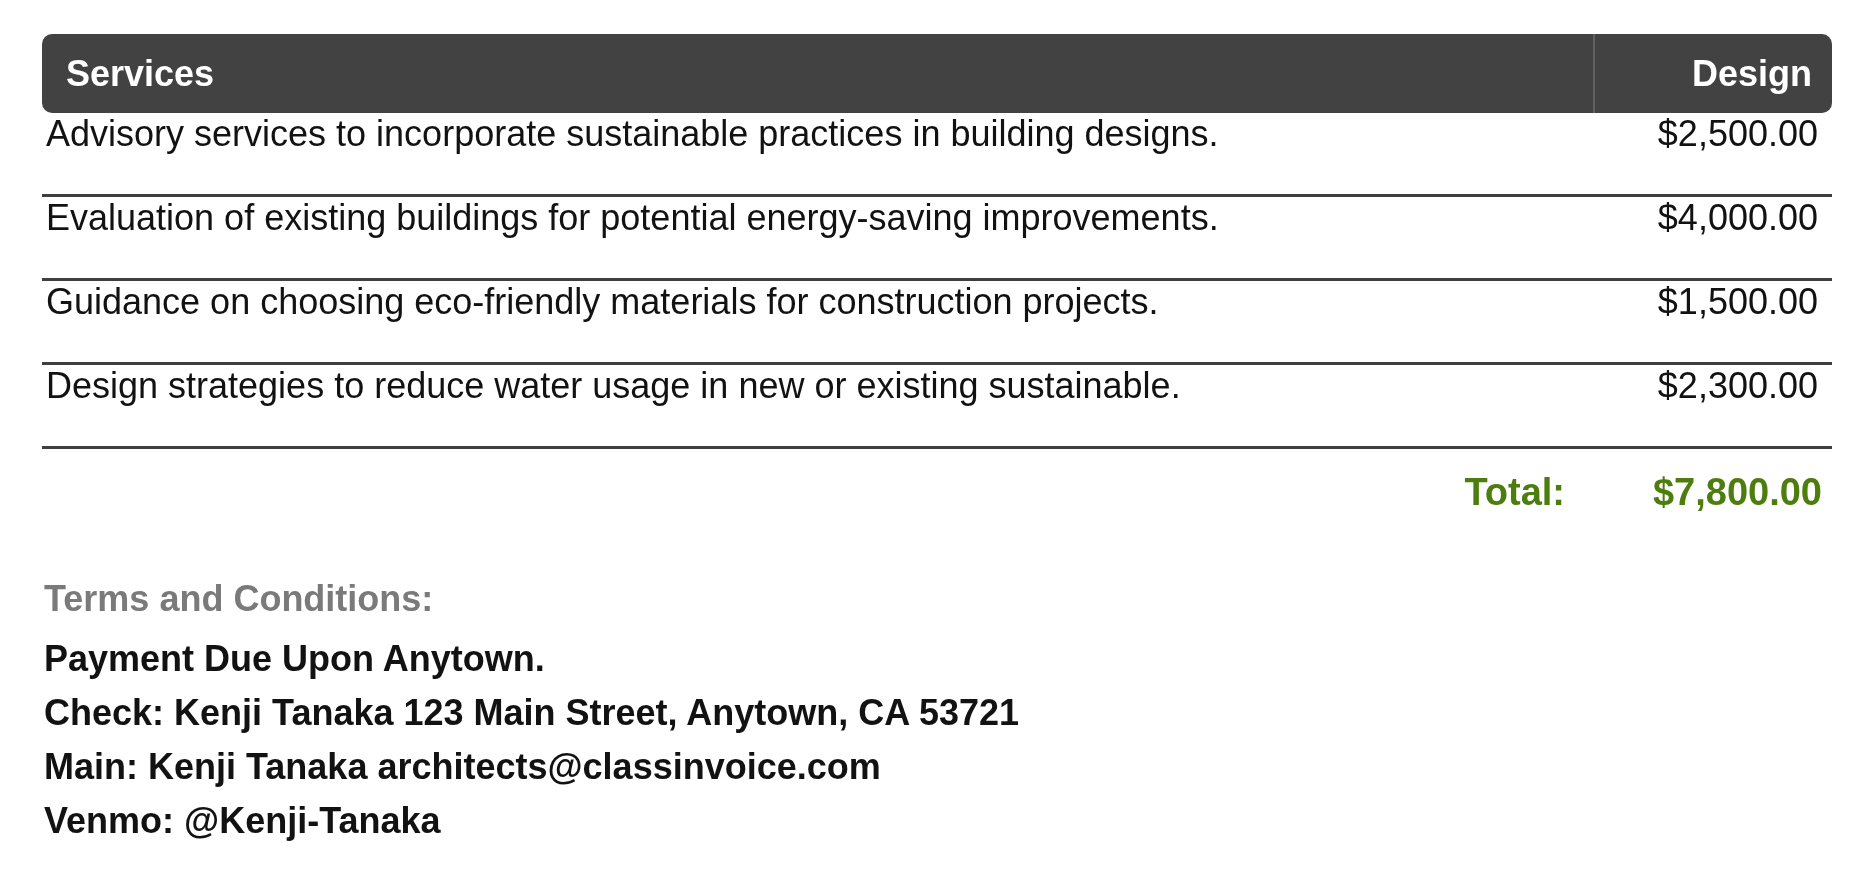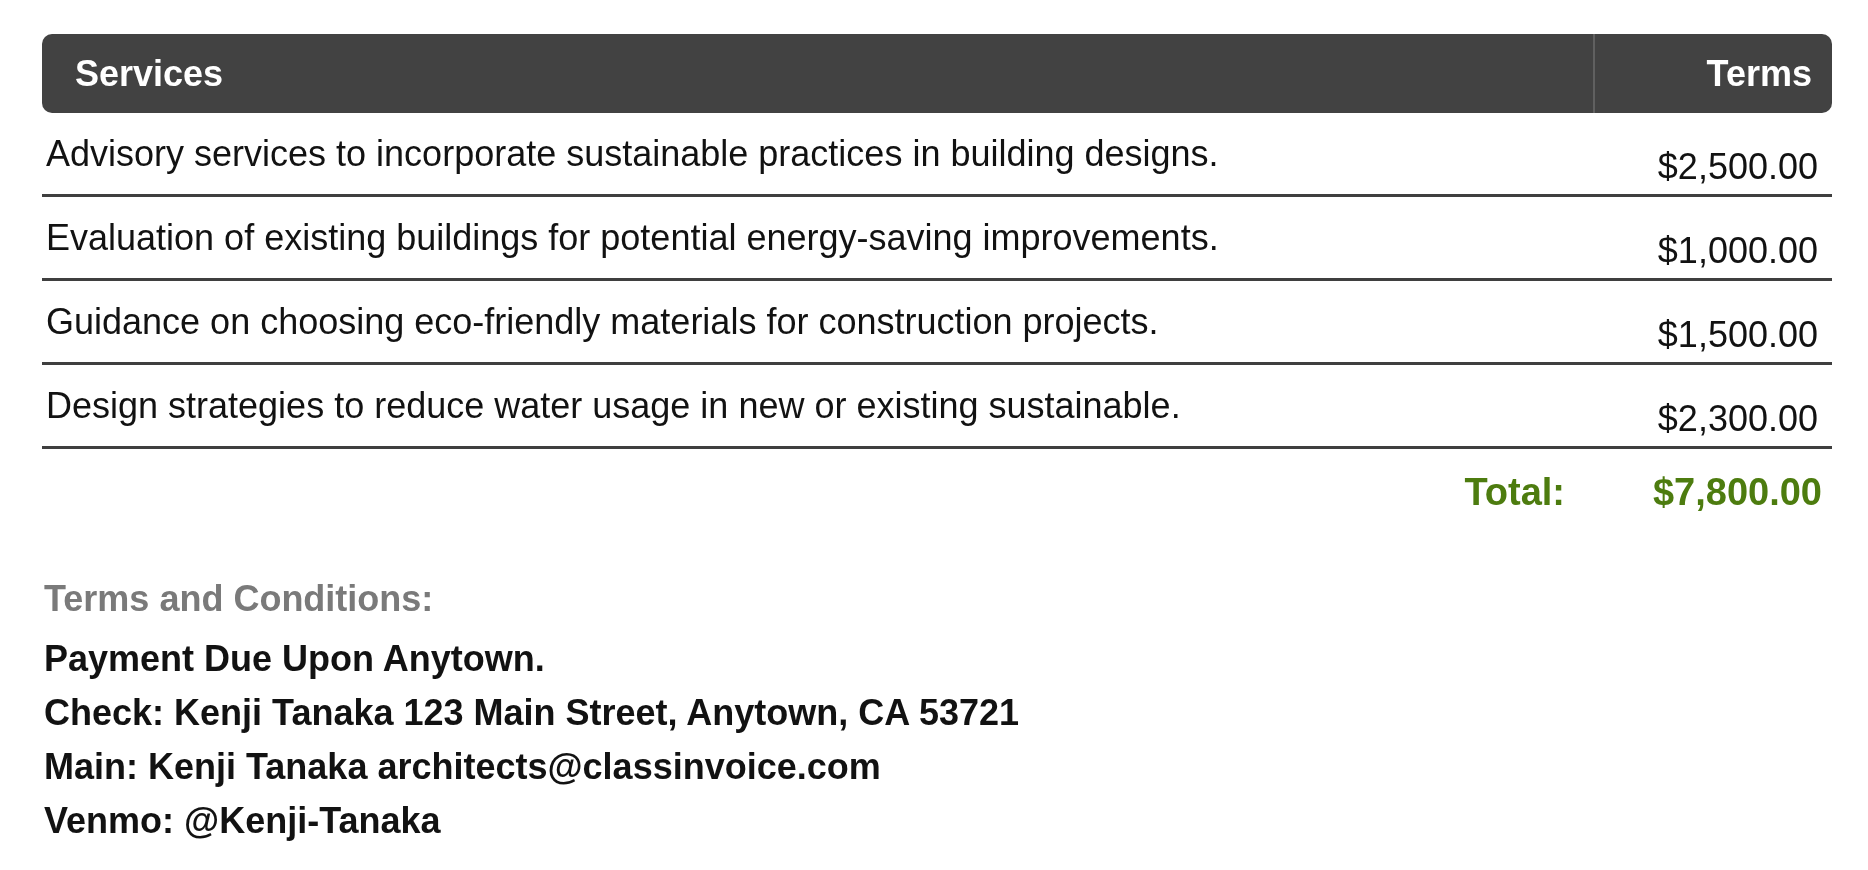--- a/index.html
+++ b/index.html
@@ -25,50 +25,48 @@
     background: var(--header-bg, #424242);
     color: var(--header-text, #ffffff);
     border-radius: 10px;
     font-weight: bold;
     font-size: 36px;
   }
   .th-services {
     flex: 1;
     display: flex;
     align-items: center;
-    padding-left: 33px;
+    padding-left: 24px;
   }
   .th-price {
     width: 239px;
     display: flex;
     align-items: center;
     justify-content: flex-end;
     padding-right: 20px;
     border-left: 2px solid rgba(255,255,255,0.16);
   }
   .trow {
     display: flex;
-    align-items: center;
     height: 84px;
     border-bottom: 3px solid var(--row-border, #3f3f3f);
     font-size: 36px;
     color: var(--body-text, #121212);
   }
   .td-service {
     flex: 1;
     padding-left: 4px;
     white-space: nowrap;
     overflow: hidden;
   }
   .td-price {
     width: 239px;
     text-align: right;
     padding-right: 14px;
     white-space: nowrap;
-    margin-top: 26px;
   }
   .total-row {
     display: flex;
     align-items: center;
     height: 86px;
     font-weight: bold;
     font-size: 38px;
     color: #4d7c0f;
   }
   .total-label {
@@ -97,31 +95,31 @@
 </style>
 </head>
 <body>
 
 <div class="page">
 
   <div class="invoice">
 
     <div class="thead">
       <div class="th-services">Services</div>
-      <div class="th-price">Terms</div>
+      <div class="th-price">Design</div>
     </div>
 
     <div class="trow">
       <div class="td-service">Advisory services to incorporate sustainable practices in building designs.</div>
       <div class="td-price">$2,500.00</div>
     </div>
 
     <div class="trow">
       <div class="td-service">Evaluation of existing buildings for potential energy-saving improvements.</div>
-      <div class="td-price">$1,000.00</div>
+      <div class="td-price">$4,000.00</div>
     </div>
 
     <div class="trow">
       <div class="td-service">Guidance on choosing eco-friendly materials for construction projects.</div>
       <div class="td-price">$1,500.00</div>
     </div>
 
     <div class="trow">
       <div class="td-service">Design strategies to reduce water usage in new or existing sustainable.</div>
       <div class="td-price">$2,300.00</div>

